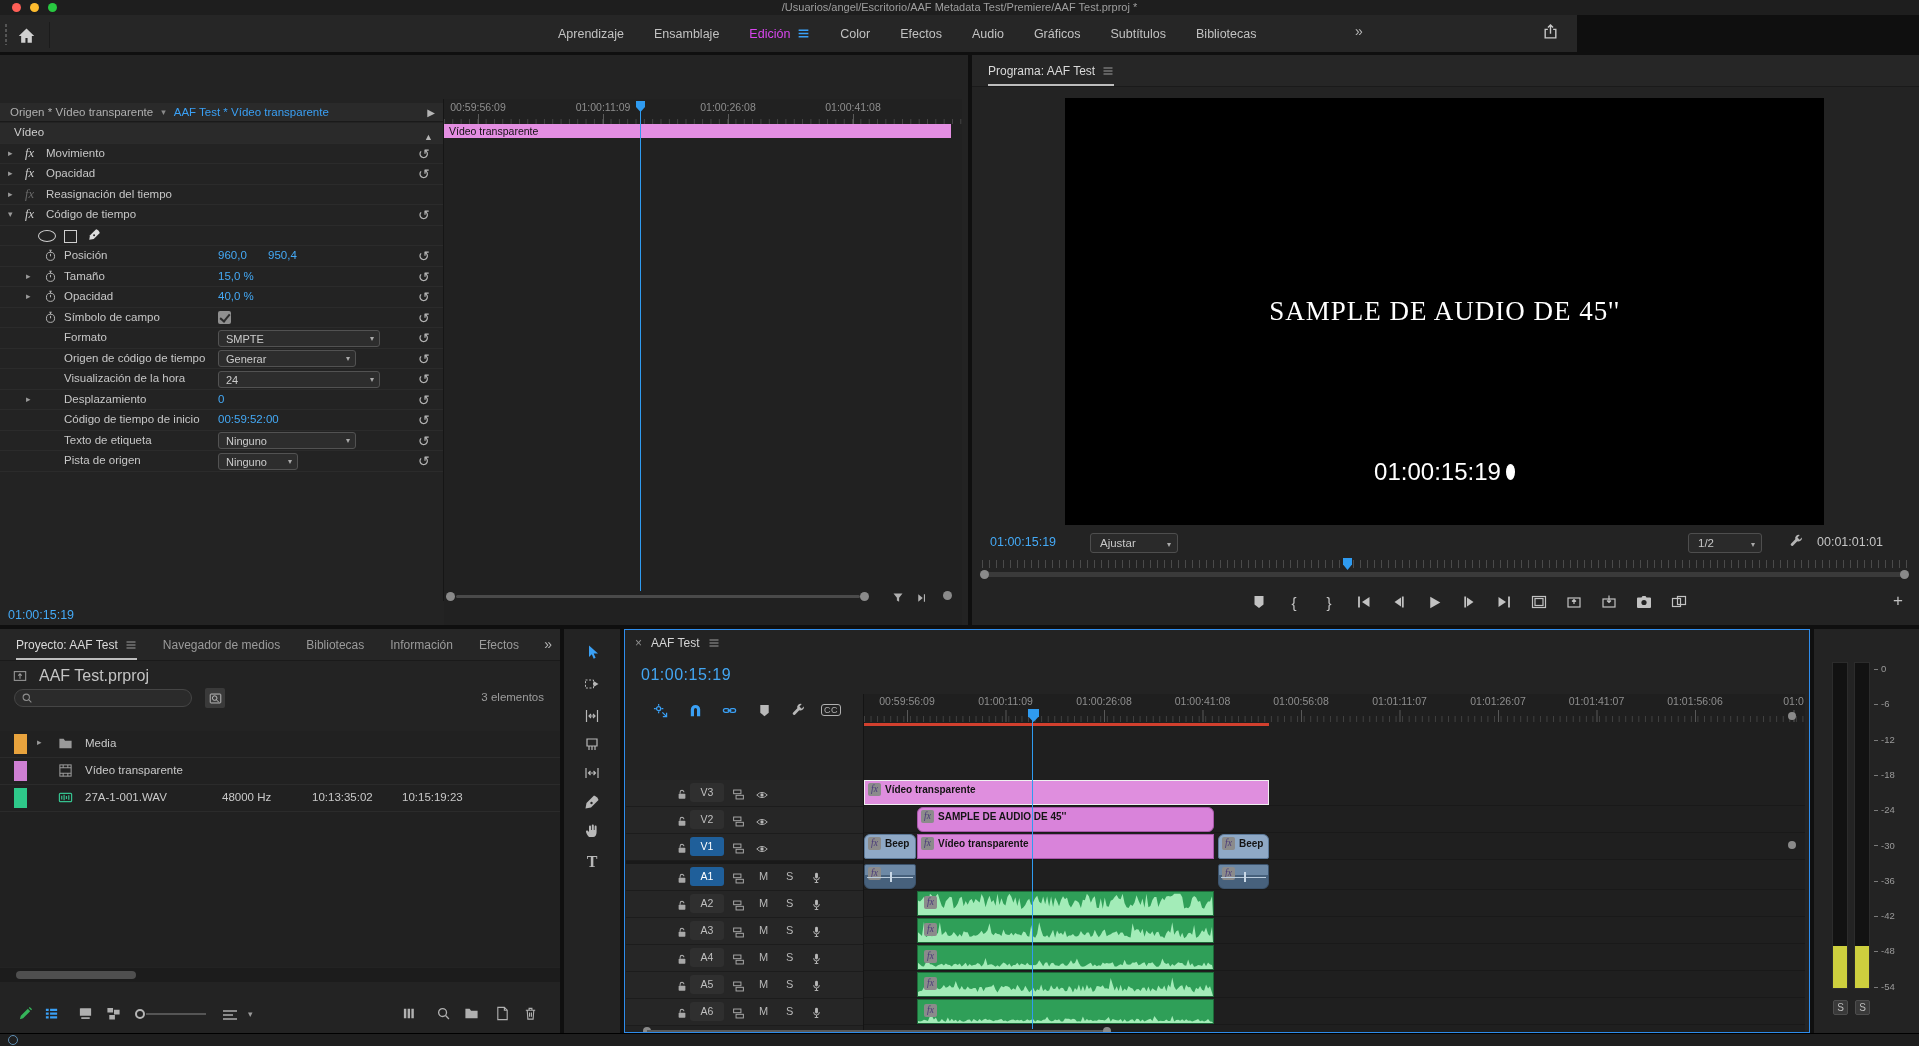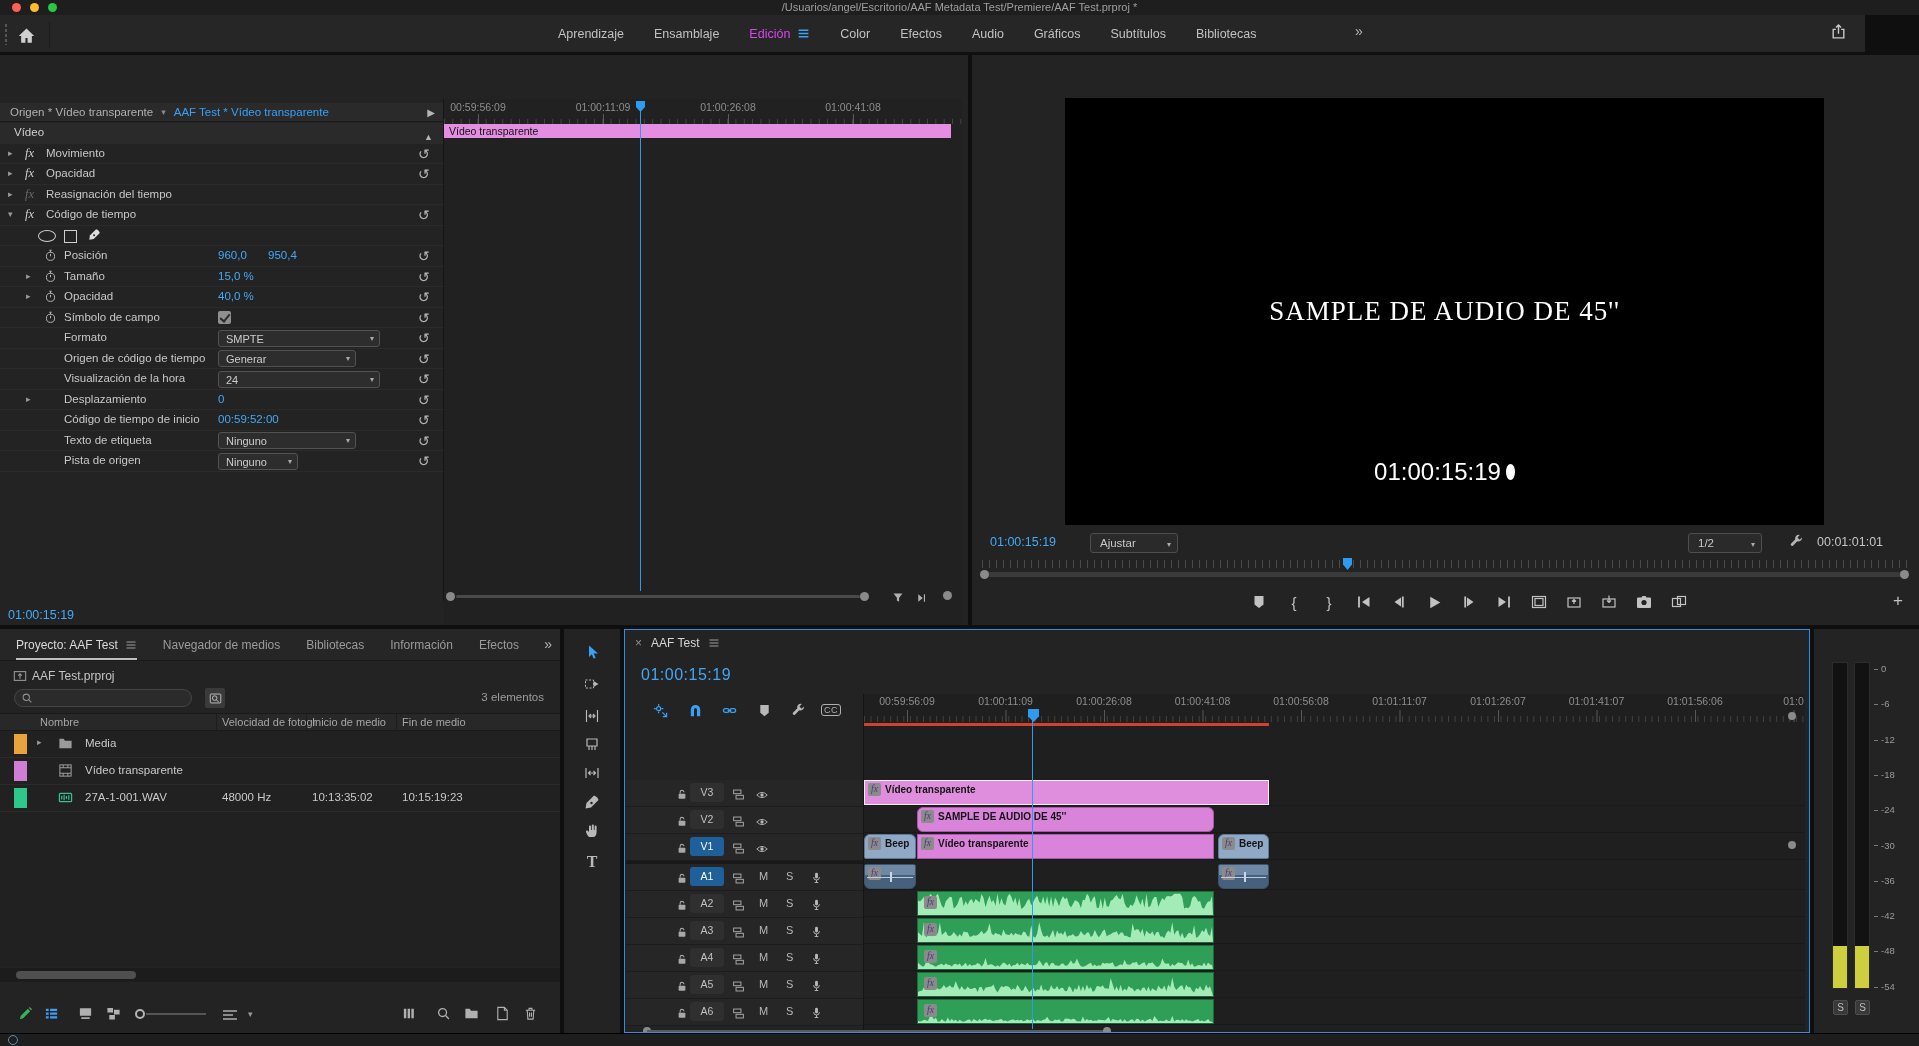--- a/index.html
+++ b/index.html
@@ -8,21 +8,21 @@
   #app{position:relative;width:1919px;height:1046px;background:#0f0f0f;overflow:hidden;color:#c7c7c7;font-size:12px;}
   .panel{position:absolute;background:#232323;overflow:hidden}
   .ic{width:15px;height:15px;fill:currentColor;display:inline-block;vertical-align:middle;flex:none}
 
   
   #titlebar{position:absolute;left:0;top:0;width:1919px;height:15px;background:#1e1e1e;}
   .tl-dot{position:absolute;top:3px;width:9px;height:9px;border-radius:50%;}
   #title-text{position:absolute;left:0;right:0;top:1px;text-align:center;font-size:11px;color:#9f9f9f;}
 
   
-  #wsbar{position:absolute;left:0;top:15px;width:1865px;height:40px;background:#262626;border-bottom:3px solid #0f0f0f;}
+  #wsbar{position:absolute;left:0;top:15px;width:1577px;height:40px;background:#262626;border-bottom:3px solid #0f0f0f;}
   #home-btn{position:absolute;left:14px;top:7px;width:36px;height:26px;color:#d0d0d0;display:flex;align-items:center;justify-content:center;border-right:1px solid #1b1b1b;padding-right:10px}
   #home-btn .ic{width:19px;height:19px}
   #grip{position:absolute;left:4px;top:8px;width:4px;height:22px;background-image:radial-gradient(#555 1px,transparent 1.2px);background-size:4px 5px}
   #ws-items{position:absolute;left:558px;top:0;height:37px;display:flex;align-items:center;gap:30px;}
   .ws-item{color:#c2c2c2;font-size:12.5px;cursor:default;display:flex;align-items:center;gap:7px;white-space:nowrap}
   .ws-item.active{color:#d946ef;}
   .ws-item.active .ic{width:13px;height:13px;color:#3aa0f5}
   #ws-more{position:absolute;left:1355px;top:8px;color:#b5b5b5;font-size:14px}
   #share-btn{position:absolute;right:18px;top:8px;color:#c9c9c9}
   #share-btn .ic{width:17px;height:17px}
@@ -99,21 +99,21 @@
   #pm-transport .t-btn{display:flex;align-items:center;justify-content:center;width:18px;height:20px;font-size:15px;color:#c2c2c2}
   #pm-transport .t-btn .ic{width:16px;height:16px}
   #pm-transport .t-btn.play .ic{width:17px;height:17px}
   .flip{transform:scaleX(-1)}
   #pm-plus{position:absolute;right:16px;top:536px;font-size:17px;color:#c2c2c2}
 
   
   #pp{left:0;top:629px;width:560px;height:404px;}
   #pp .tabbar{gap:26px}
   #pp-more{position:absolute;right:8px;top:7px;color:#b5b5b5;font-size:14px}
-  #pp-bin{position:absolute;left:12px;top:38px;height:18px;display:flex;align-items:center;gap:4px;color:#c4c4c4;font-size:12px}
+  #pp-bin{position:absolute;left:12px;top:38px;height:18px;display:flex;align-items:center;gap:11px;color:#c4c4c4;font-size:16px}
   #pp-bin .ic{width:16px;height:14px;color:#9a9a9a}
   #pp-search{position:absolute;left:14px;top:60px;width:178px;height:18px;background:#2b2b2b;border:1px solid #454545;border-radius:9px;display:flex;align-items:center;padding-left:6px;color:#8f8f8f}
   #pp-search .ic{width:12px;height:12px}
   #pp-searchbin{position:absolute;left:205px;top:59px;width:20px;height:20px;background:#3a3a3a;border-radius:2px;display:flex;align-items:center;justify-content:center;color:#bdbdbd}
   #pp-count{position:absolute;right:16px;top:62px;color:#9d9d9d;font-size:11.5px}
   #pp-header{position:absolute;left:0;top:84px;width:560px;height:18px;background:#282828;border-top:1px solid #1a1a1a;border-bottom:1px solid #1a1a1a;font-size:11px;color:#a5a5a5}
   #pp-header span{position:absolute;top:2px;white-space:nowrap}
   #pp-header i{position:absolute;top:0;bottom:0;width:1px;background:#1d1d1d}
   #pp-list{position:absolute;left:0;top:102px;width:560px;height:236px;background:#212121}
   .pp-row{position:absolute;left:0;width:560px;height:27px;border-bottom:1px solid #2b2b2b;font-size:11.5px;color:#c9c9c9}
@@ -606,20 +606,28 @@
         <span class="mini-ic" style="right:34px"><svg class="ic" style="width:12px;height:12px">
               <use href="#sym-playaround"></use>
             </svg></span>
         <span class="knob" style="right:10px;top:492px"></span>
       </div>
     </div>
     <span id="ec-tc">01:00:15:19</span>
   </section>
 
   <section id="pm" class="panel">
+    <div class="tabbar">
+      <span class="tab active">
+        <span>Programa: AAF Test</span>
+        <svg class="ic">
+            <use href="#sym-menu"></use>
+          </svg>
+      </span>
+    </div>
     <div id="pm-video">
       <div id="pm-title">SAMPLE DE AUDIO DE 45''</div>
       <div id="pm-tc-overlay"><span>01:00:15:19</span><span class="field"></span></div>
     </div>
     <div id="pm-ctrl">
       <span class="tc">01:00:15:19</span>
       <span class="ddbox" style="left:118px;top:1px;width:88px">
           <span>Ajustar</span>
           <span class="dchev">▾</span>
         </span>
@@ -733,29 +741,20 @@
       <svg class="ic">
           <use href="#sym-search"></use>
         </svg>
     </div>
     <span id="pp-searchbin">
         <svg class="ic" style="width:13px;height:13px">
           <use href="#sym-binsearch"></use>
         </svg>
       </span>
     <span id="pp-count">3 elementos</span>
-    <div id="pp-header">
-        <span style="left: 40px;">Nombre</span>
-        <span style="left: 222px;">Velocidad de fotogr</span>
-        <i style="left: 216px;"></i>
-        <span style="left: 312px;">Inicio de medio</span>
-        <i style="left: 306px;"></i>
-        <span style="left: 402px;">Fin de medio</span>
-        <i style="left: 396px;"></i>
-      </div>
     <div id="pp-list">
         <div class="pp-row" style="top: 0px;">
           <span class="chip" style="background: rgb(232, 163, 61);"></span>
           <span class="rchev">▸</span>
           <span class="ric"><svg class="ic " style="color: rgb(154, 154, 154);">
               <use href="#sym-folder"></use>
             </svg></span>
           <span class="nm">Media</span>
         </div>
         <div class="pp-row" style="top: 27px;">

